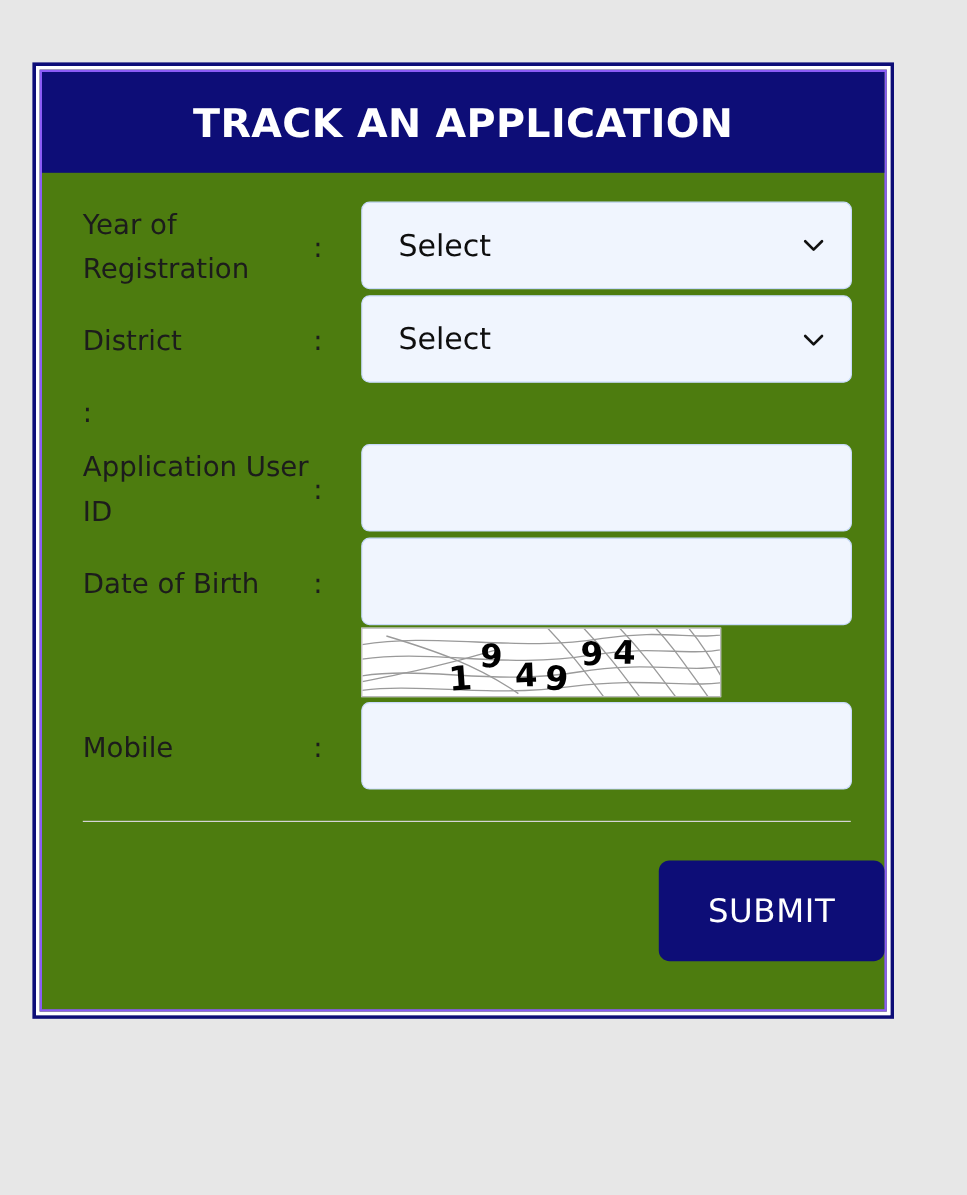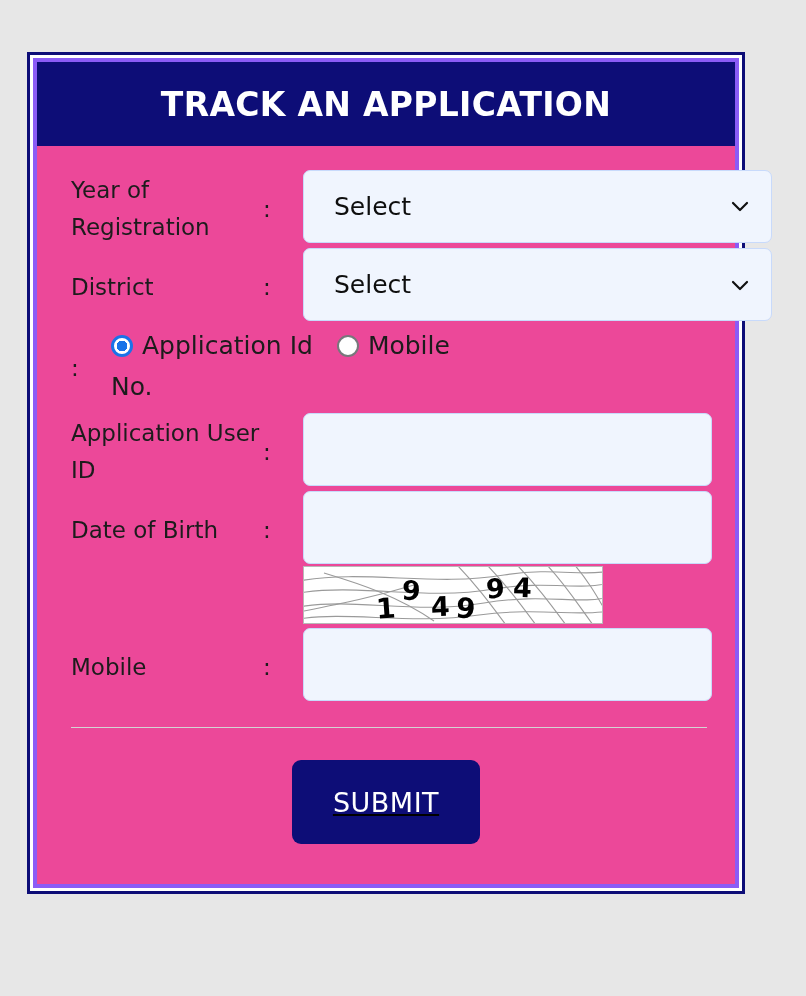--- a/index.html
+++ b/index.html
@@ -24,22 +24,22 @@
   .card {
     position: absolute;
     left: 27px;
     top: 52px;
     width: 718px;
     background: #ffffff;
     border: 3px solid #0d0d77;
     box-sizing: border-box;
   }
   .card-inner-frame {
-    border: 4px solid #8b5cf6;
-    background: #ec4899;
+    border: 2px solid #8b5cf6;
+    background: #4d7c0f;
     box-sizing: border-box;
   }
   .frame-gap {
     padding: 3px;
     background: #ffffff;
   }
 
   
   .header {
     background: #0d0d77;
@@ -94,21 +94,21 @@
   
   .select-box {
     position: relative;
     height: 73px;
     background: #f0f5fe;
     border: 1.5px solid #c8dafb;
     border-radius: 7px;
     box-sizing: border-box;
     display: flex;
     align-items: center;
-    width: 469px;
+    width: 409px;
   }
   .select-value {
     font-size: 25px;
     color: #0e0e0e;
     padding-left: 30px;
   }
   .chevron {
     position: absolute;
     right: 20px;
     top: 50%;
@@ -200,23 +200,22 @@
   }
 
   
   .divider {
     height: 1px;
     background: #d4d4d4;
     margin: 26px 28px 0 34px;
   }
   .submit-wrap {
     display: flex;
-    justify-content: center;
+    justify-content: flex-end;
     padding: 32px 0 40px 0;
-    text-decoration: underline;
   }
   .submit-btn {
     background: #0d0d77;
     color: #ffffff;
     border: none;
     border-radius: 9px;
     width: 188px;
     height: 84px;
     font-size: 27px;
     font-family: "DejaVu Sans", sans-serif;
@@ -264,23 +263,20 @@
                   <svg width="22" height="22" viewBox="0 0 22 22">
                     <polyline points="4,8 11,15 18,8" fill="none" stroke="#111111" stroke-width="2.2" stroke-linecap="round" stroke-linejoin="round"></polyline>
                   </svg>
                 </span>
               </div>
             </div>
           </div>
 
           <div class="form-row">
             <div class="colon-cell">:</div>
-            <div class="field-cell">
-              <div class="radio-group"><span class="radio-item"><span class="radio-dot on"></span><span class="radio-label">Application Id</span></span><span class="radio-item"><span class="radio-dot off"></span><span class="radio-label">Mobile No.</span></span></div>
-            </div>
           </div>
 
           <div class="form-row">
             <div class="label-cell">Application User ID</div>
             <div class="colon-cell">:</div>
             <div class="field-cell">
               <input class="text-input" type="text" value="" style="">
             </div>
           </div>
 

